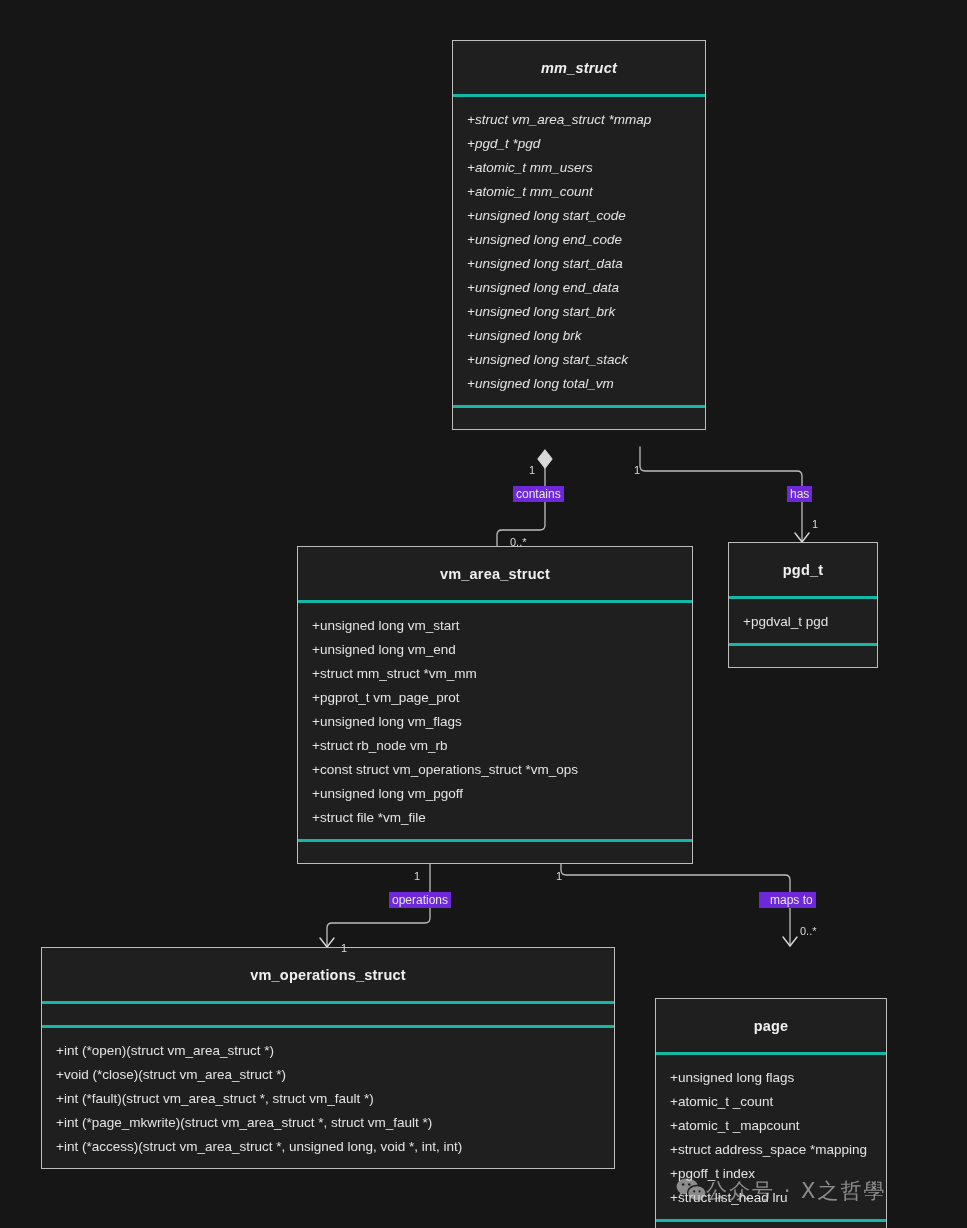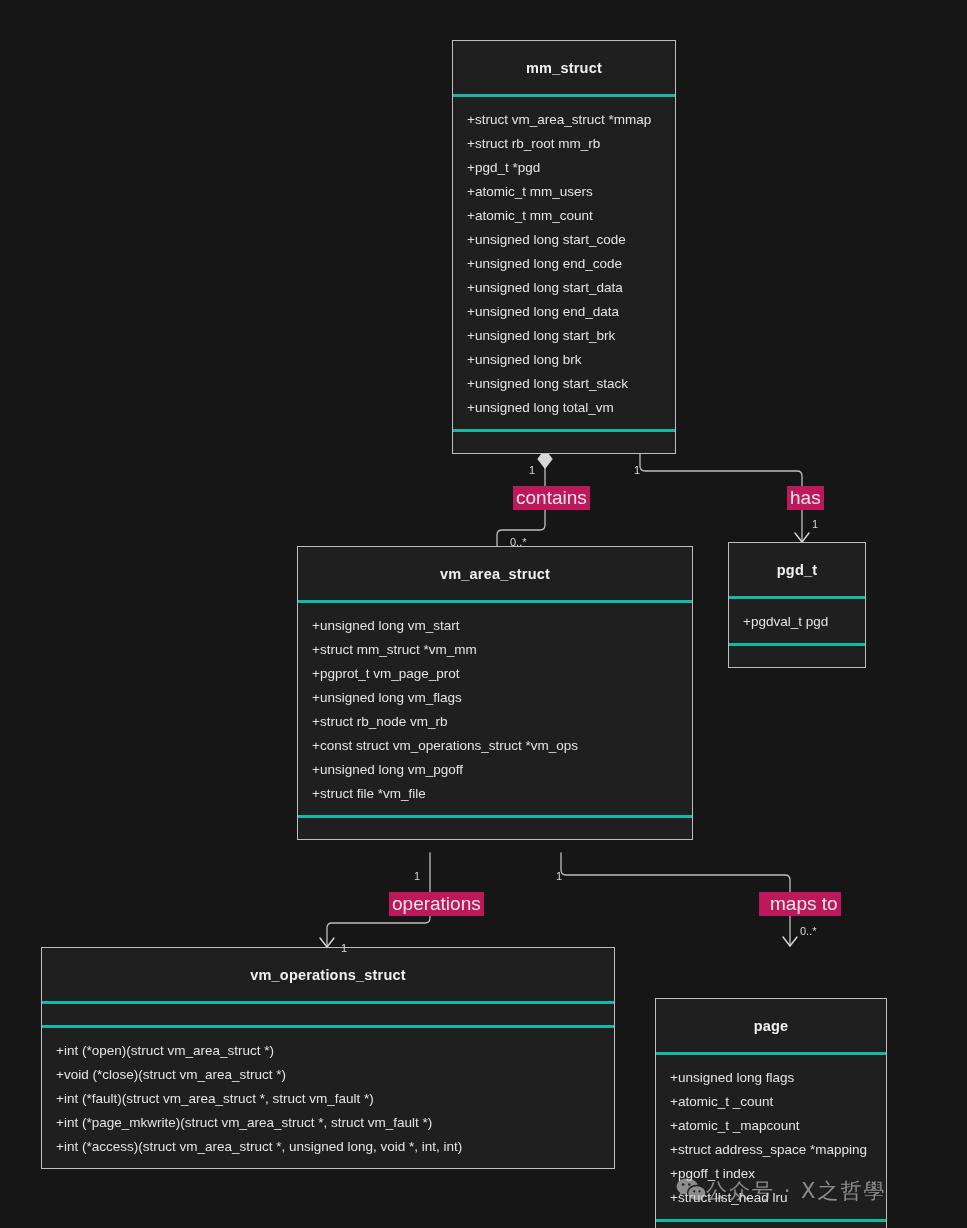--- a/index.html
+++ b/index.html
@@ -60,23 +60,23 @@
     font-size: 13.5px;
     line-height: 24px;
     color: #e3e3e3;
     padding: 0 14px;
     white-space: nowrap;
   }
 
   
   .edge-label {
     position: absolute;
-    font-size: 19px;
+    font-size: 12px;
     color: #e8e8e8;
-    background: #be185d;
+    background: #6d28d9;
     padding: 1px 3px;
     white-space: nowrap;
   }
   .mult-label {
     position: absolute;
     font-size: 11px;
     color: #d8d8d8;
     background: transparent;
     white-space: nowrap;
   }
@@ -117,56 +117,56 @@
 
     <polygon points="545,450 552,459 545,468 538,459" fill="#d8d8d8" stroke="#d8d8d8" stroke-width="1.2"></polygon>
 
     <g fill="none" stroke="#d8d8d8" stroke-width="1.4" stroke-linecap="round" stroke-linejoin="round">
       <path d="M795,533 L802,542 L809,533"></path>
       <path d="M320,938 L327,947 L334,938"></path>
       <path d="M783,937 L790,946 L797,937"></path>
     </g>
   </svg>
 
-  <div class="uml-class" id="cls-mm" style="left:452px; top:40px; width:224px;">
+  <div class="uml-class" id="cls-mm" style="left:452px; top:40px; width:254px;font-style:italic;">
     <div class="uml-title">mm_struct</div>
     <div class="compartment">
       <div class="member">+struct vm_area_struct *mmap</div>
-      <div class="member">+struct rb_root mm_rb</div>
       <div class="member">+pgd_t *pgd</div>
       <div class="member">+atomic_t mm_users</div>
       <div class="member">+atomic_t mm_count</div>
       <div class="member">+unsigned long start_code</div>
       <div class="member">+unsigned long end_code</div>
       <div class="member">+unsigned long start_data</div>
       <div class="member">+unsigned long end_data</div>
       <div class="member">+unsigned long start_brk</div>
       <div class="member">+unsigned long brk</div>
       <div class="member">+unsigned long start_stack</div>
       <div class="member">+unsigned long total_vm</div>
     </div>
     <div class="compartment empty"></div>
   </div>
 
   <div class="uml-class" id="cls-vma" style="left:297px; top:546px; width:396px;">
     <div class="uml-title">vm_area_struct</div>
     <div class="compartment">
       <div class="member">+unsigned long vm_start</div>
+      <div class="member">+unsigned long vm_end</div>
       <div class="member">+struct mm_struct *vm_mm</div>
       <div class="member">+pgprot_t vm_page_prot</div>
       <div class="member">+unsigned long vm_flags</div>
       <div class="member">+struct rb_node vm_rb</div>
       <div class="member">+const struct vm_operations_struct *vm_ops</div>
       <div class="member">+unsigned long vm_pgoff</div>
       <div class="member">+struct file *vm_file</div>
     </div>
     <div class="compartment empty"></div>
   </div>
 
-  <div class="uml-class" id="cls-pgd" style="left:728px; top:542px; width:138px;">
+  <div class="uml-class" id="cls-pgd" style="left:728px; top:542px; width:150px;">
     <div class="uml-title">pgd_t</div>
     <div class="compartment">
       <div class="member">+pgdval_t pgd</div>
     </div>
     <div class="compartment empty"></div>
   </div>
 
   <div class="uml-class" id="cls-vmops" style="left:41px; top:947px; width:574px;">
     <div class="uml-title">vm_operations_struct</div>
     <div class="compartment empty"></div>

